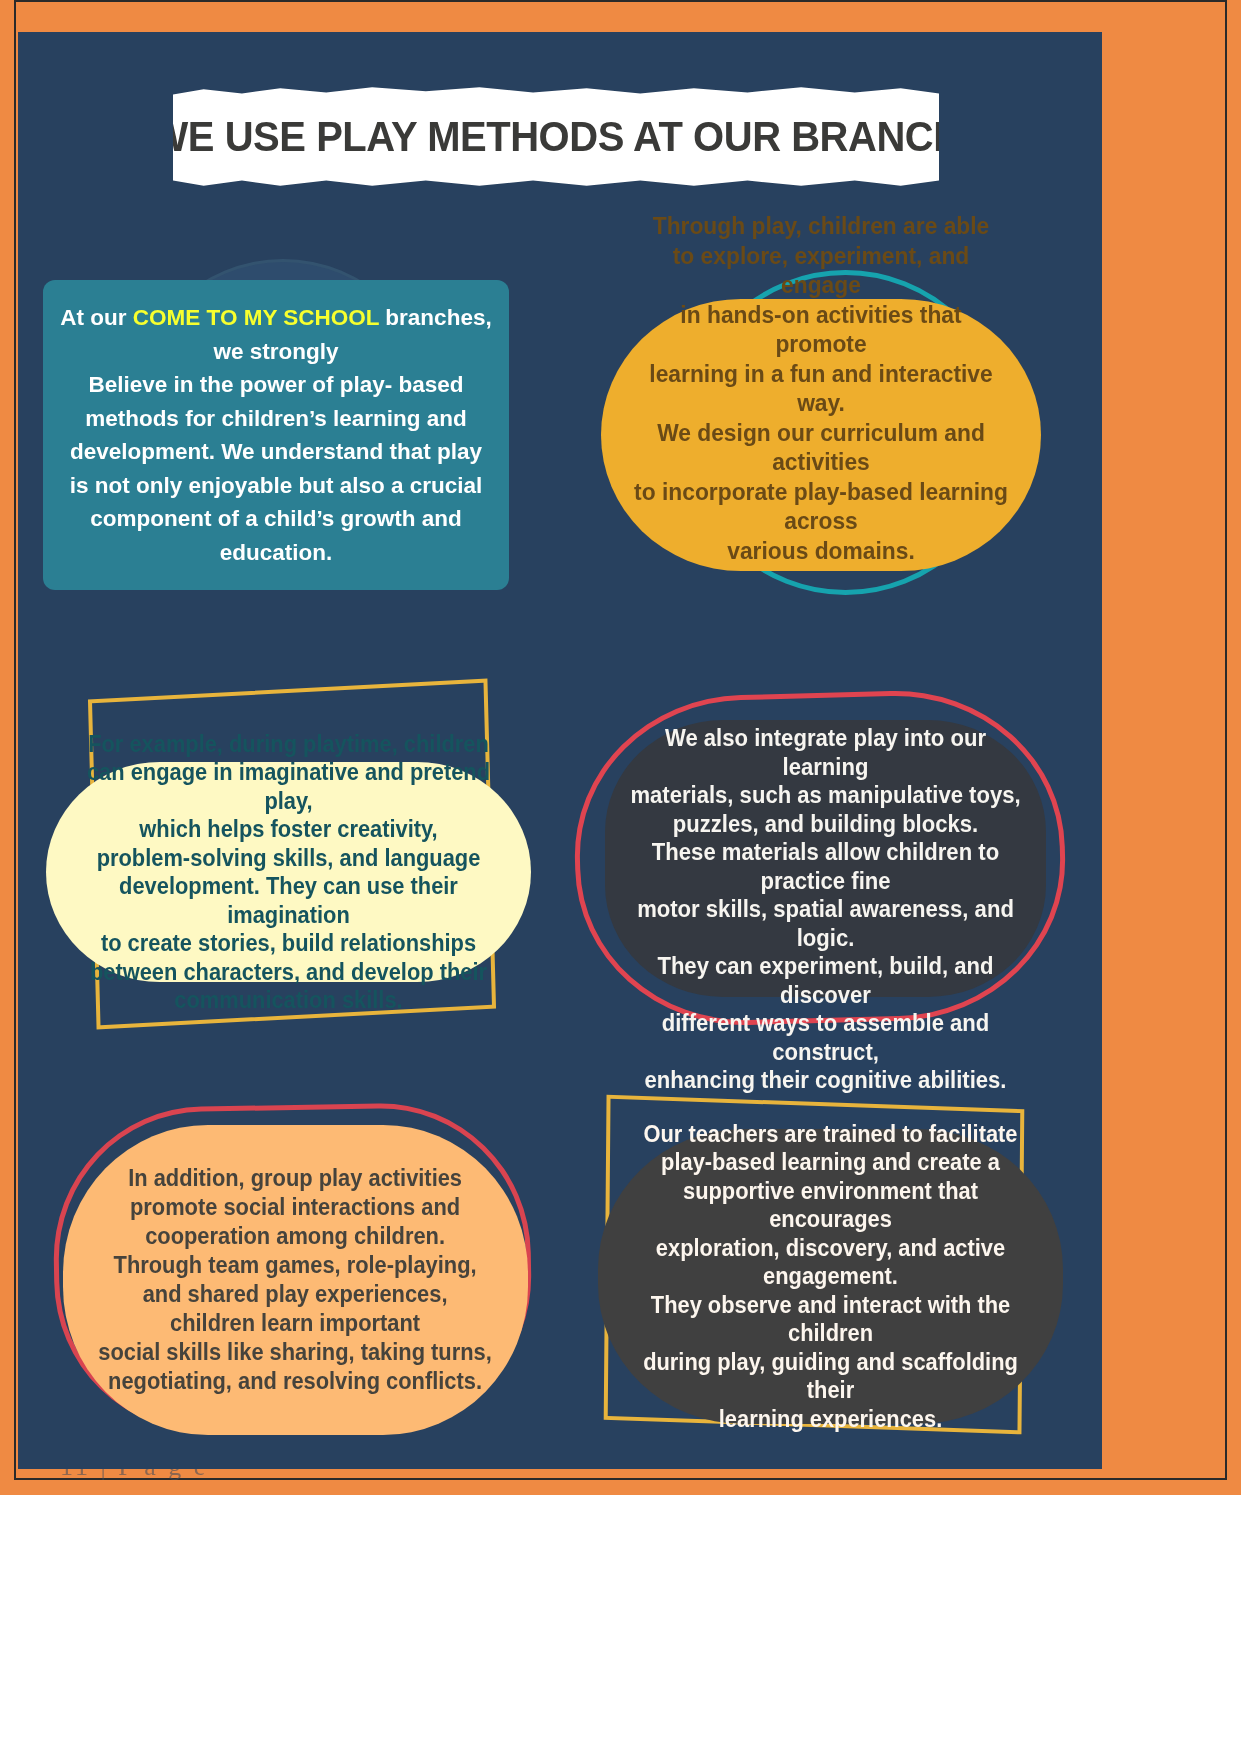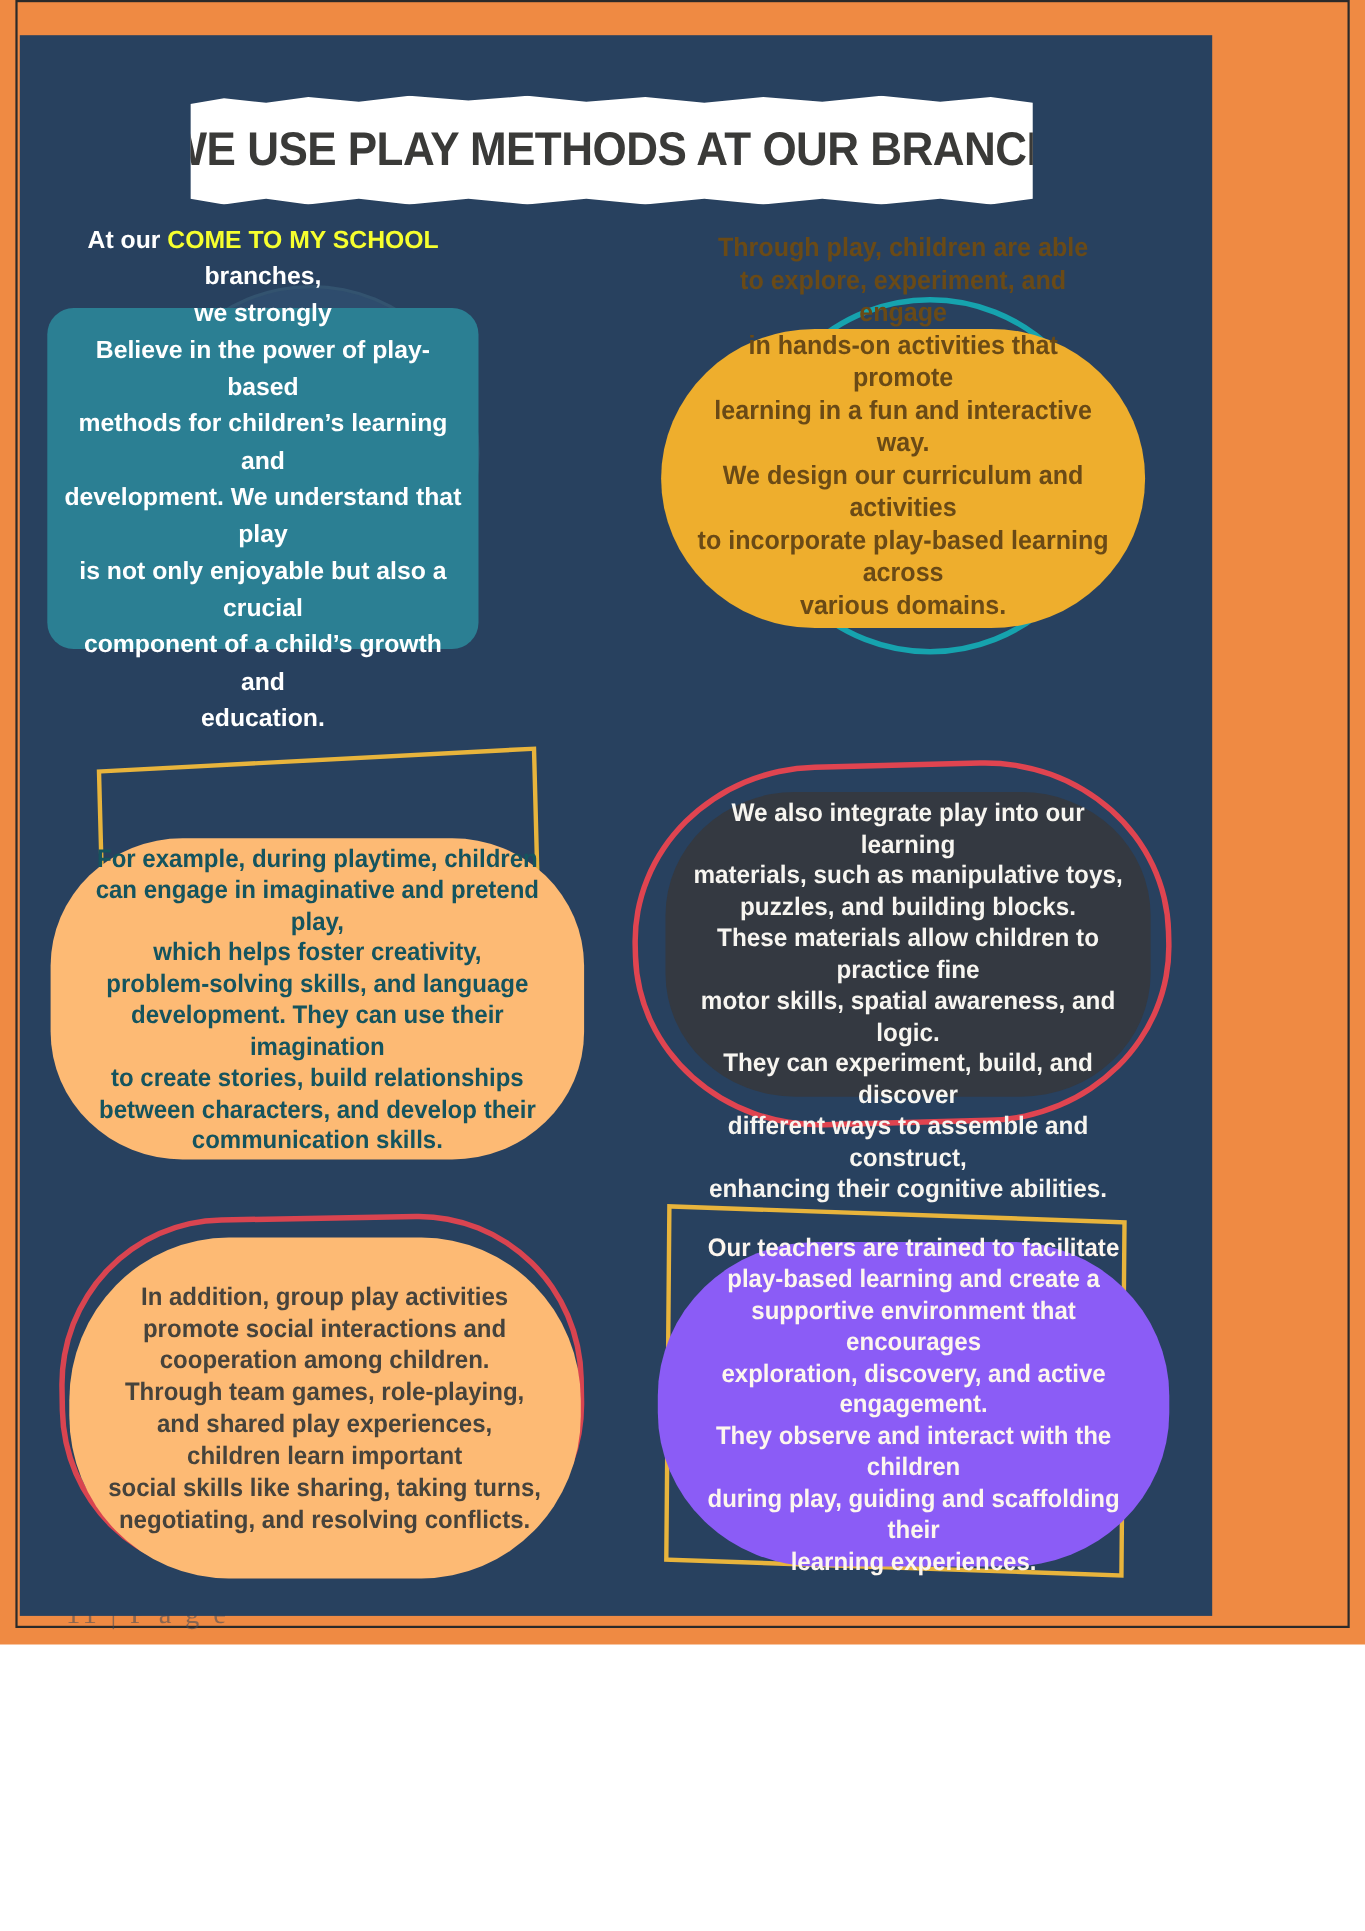--- a/index.html
+++ b/index.html
@@ -102,23 +102,23 @@
     position: absolute;
     left: 115px; top: 230px;
     width: 300px; height: 300px;
     border-radius: 50%;
     background: #2e4c6d;
     box-shadow: 0 0 0 3px #33536f;
   }
   #card-1 {
     position: absolute;
     left: 25px; top: 248px;
-    width: 392px; height: 310px;
+    width: 466px; height: 310px;
     background: #2b7f93;
-    border-radius: 24px;
+    border-radius: 12px;
     display: flex; align-items: center; justify-content: center;
     padding: 8px 14px;
   }
   #card-1 .card-text {
     font-family: "Liberation Sans", sans-serif;
     font-weight: bold;
     font-size: 22.5px;
     line-height: 33.5px;
     color: #ffffff;
   }
@@ -156,22 +156,22 @@
     position: absolute;
     left: 74px; top: 657px;
     width: 400px; height: 330px;
     border: 4px solid #e8b43c;
     transform: rotate(-3deg) skewX(-1.5deg);
     background: transparent;
   }
   #card-3 {
     position: absolute;
     left: 28px; top: 730px;
-    width: 485px; height: 292px;
-    background: #fdba74;
+    width: 485px; height: 220px;
+    background: #fef9c3;
     border-radius: 120px / 116px;
     display: flex; align-items: center; justify-content: center;
     padding: 4px 12px;
   }
   #card-3 .card-text {
     font-family: "Liberation Sans Narrow", "Liberation Sans", sans-serif;
     font-weight: bold;
     font-size: 23px;
     line-height: 28.5px;
     color: #15545e;
@@ -240,21 +240,21 @@
     left: 587px; top: 1070px;
     width: 418px; height: 325px;
     border: 4px solid #e8b43c;
     transform: rotate(2deg) skewX(1.5deg);
     background: transparent;
   }
   #card-6 {
     position: absolute;
     left: 580px; top: 1097px;
     width: 465px; height: 295px;
-    background: #8b5cf6;
+    background: #404040;
     border-radius: 145px / 140px;
     display: flex; align-items: center; justify-content: center;
     padding: 4px 14px;
   }
   #card-6 .card-text {
     font-family: "Liberation Sans Narrow", "Liberation Sans", sans-serif;
     font-weight: bold;
     font-size: 23px;
     line-height: 28.5px;
     color: #fdf6ee;

